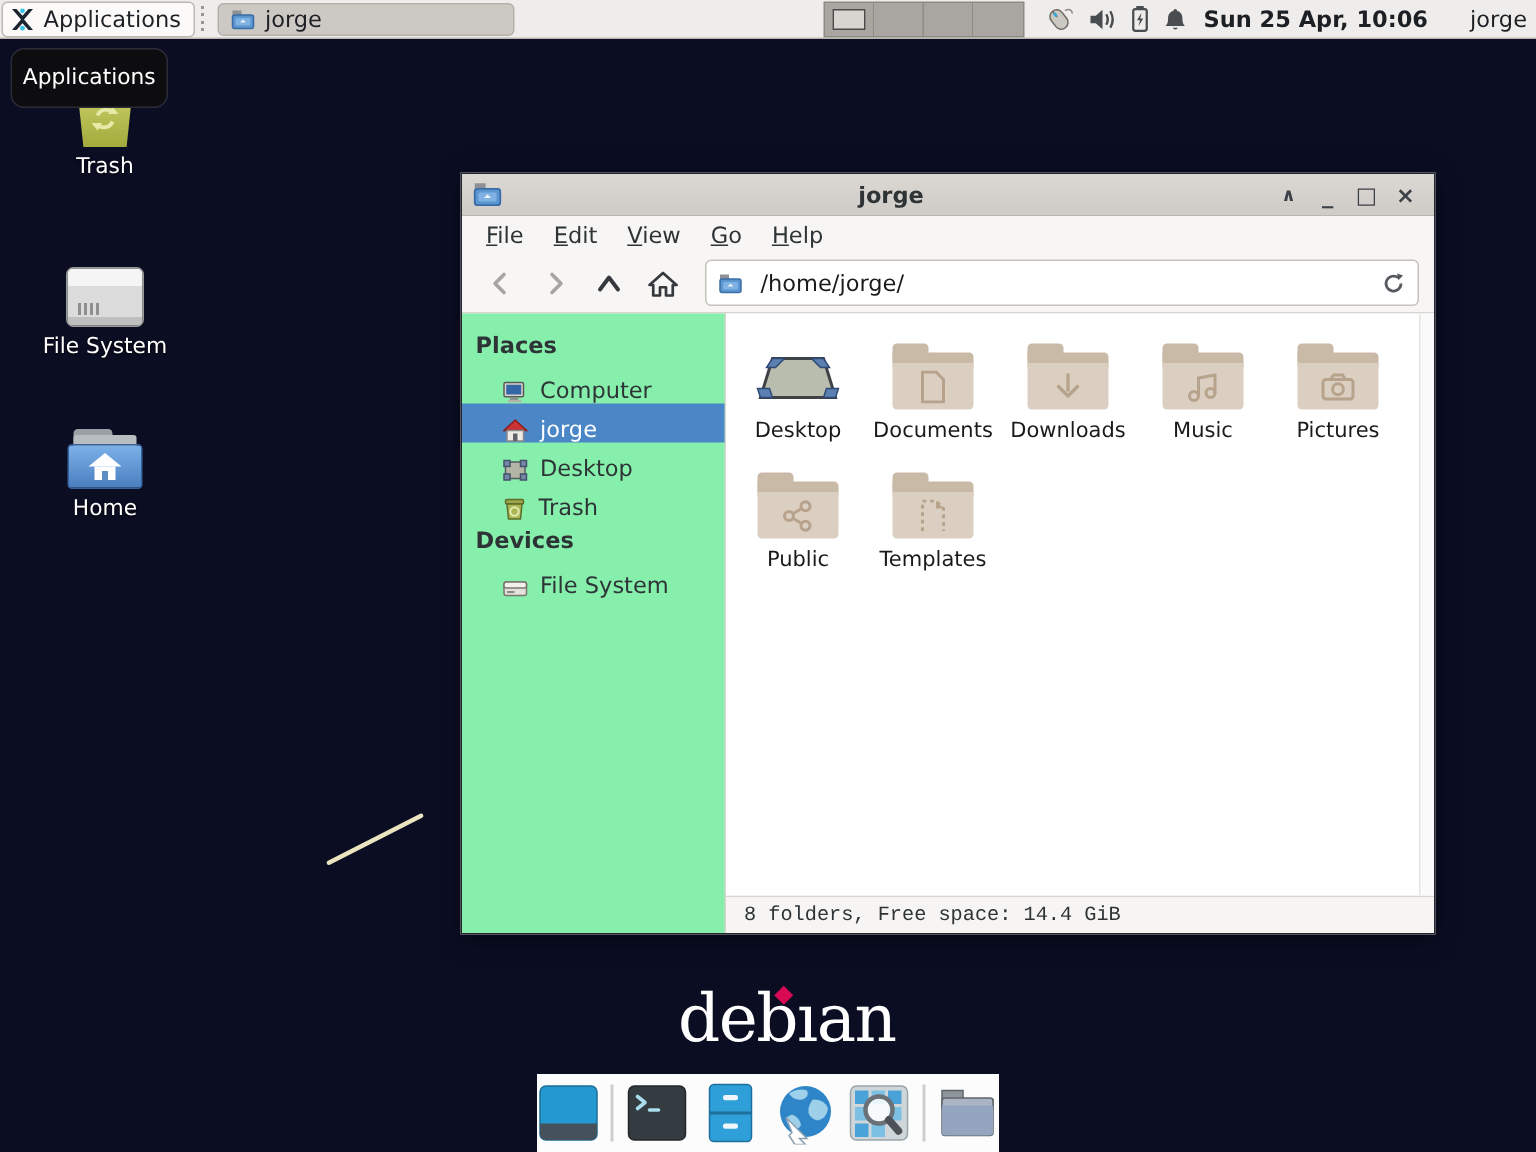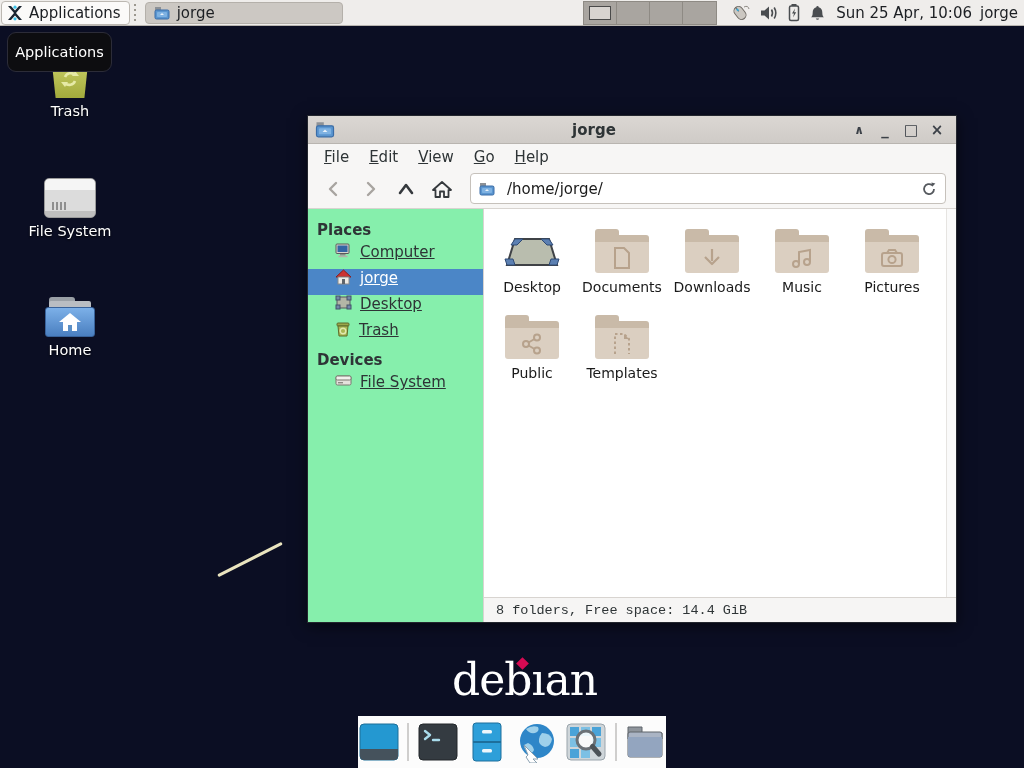--- a/index.html
+++ b/index.html
@@ -34,21 +34,21 @@
   }
   .panel-spacer { flex:1; }
   .pager { display:flex; height:24px; border:1px solid #8e8a84; }
   .pager .ws { width:33px; height:100%; background:#a9a5a0; border-right:1px solid #8e8a84; position:relative; }
   .pager .ws:last-child { border-right:none; }
   .pager .ws .win-rect {
     position:absolute; left:5px; top:4px; width:22px; height:14px;
     background:#d8d4d0; border:1px solid #4a4a4a;
   }
   .tray { display:flex; align-items:center; gap:8px; margin-left:12px; }
-  .clock { margin:0 8px 0 10px; white-space:nowrap; }
+  .clock { margin:0 28px 0 10px; white-space:nowrap;font-weight:bold; }
   .panel-user { margin-right:6px; }
 
   
   .tooltip {
     position:absolute; left:7px; top:32px; width:105px; height:40px;
     background:#0d0d10; border:1px solid #2c2c38; border-radius:9px;
     color:#ffffff; font-size:14.5px;
     display:flex; align-items:center; justify-content:center; z-index:30;
   }
 
@@ -123,21 +123,21 @@
     display:flex; align-items:center; padding:0 8px; gap:12px;
   }
   .pathbar .path-text { flex:1; font-size:15px; color:#1a1a1a; }
 
   .window-body { flex:1; display:flex; min-height:0; }
   .sidebar {
     width:176px; background:#86efac; border-right:1px solid #d8d4d0;
     padding-top:8px; font-size:15px; color:#2e3436;
   }
   .side-header { height:26px; display:flex; align-items:center; padding-left:9px; font-weight:bold; }
-  .side-item { height:26px; display:flex; align-items:flex-start; gap:8px; padding-left:27px;text-decoration:underline; }
+  .side-item { height:26px; display:flex; align-items:flex-end; gap:8px; padding-left:27px; }
   .side-item.selected { background:#4b86c7; color:#ffffff; }
 
   .right-col { flex:1; display:flex; flex-direction:column; min-width:0; }
   .filepane { flex:1; position:relative; background:#ffffff; overflow:hidden; }
   .file-grid {
     display:grid; grid-template-columns:repeat(5,90px);
     padding:16px 0 0 3px; row-gap:16px; justify-items:center;
   }
   .file-item { width:88px; text-align:center; }
   .file-item .fi-ic { height:48px; display:flex; align-items:flex-end; justify-content:center; }
@@ -278,21 +278,21 @@
 
 <div class="desk-icon" style="left:15px; top:168px;">
   <div class="ic">
     <div class="hd-box">
       <div class="slots"></div>
     </div>
   </div>
   <div class="lbl">File System</div>
 </div>
 
-<div class="desk-icon" style="left:15px; top:287px;">
+<div class="desk-icon" style="left:15px; top:276px;">
   <div class="ic">
     <div class="home-folder">
       <div class="back"></div>
         <div class="back2"></div>
       <div class="front">
         <svg width="26" height="22" viewBox="0 0 26 22">
           <polygon points="13,2 24,11 2,11" fill="#ffffff"></polygon>
           <rect x="6" y="11" width="14" height="9" fill="#ffffff"></rect>
           <rect x="11" y="14" width="4" height="6" fill="#5b8fc6"></rect>
         </svg>

